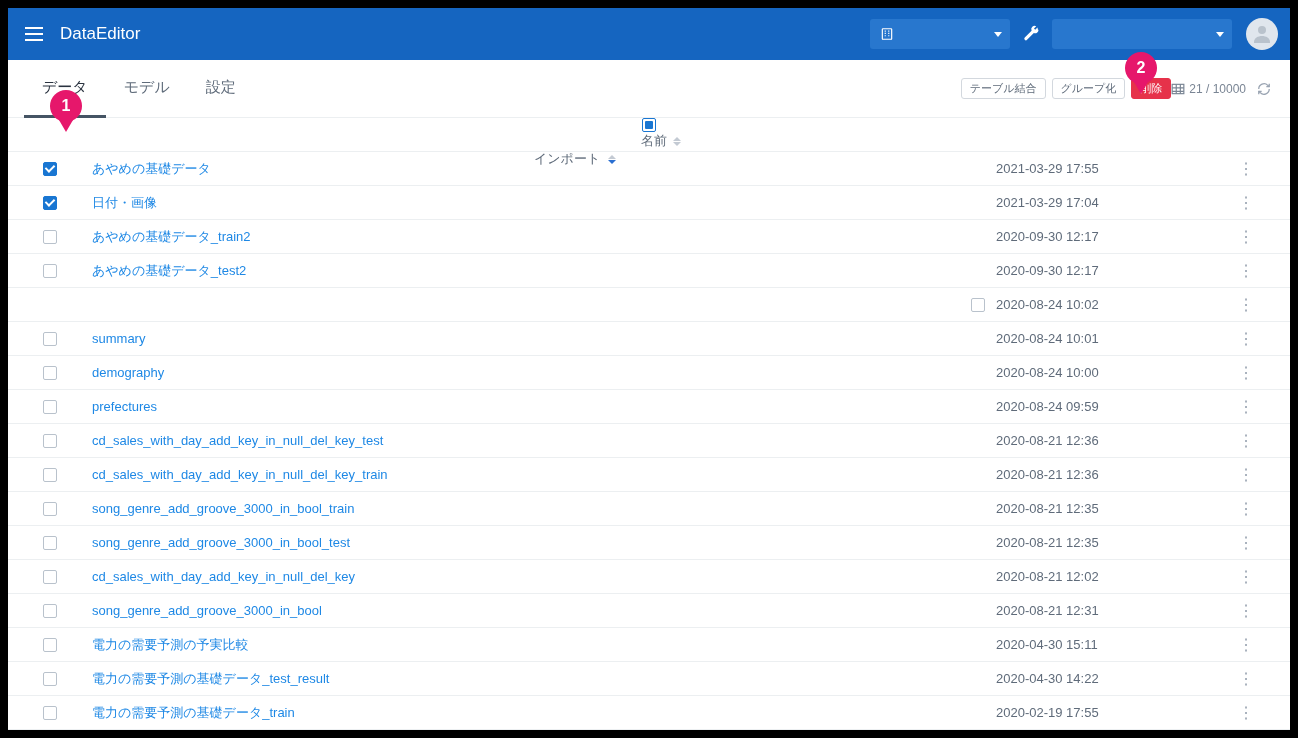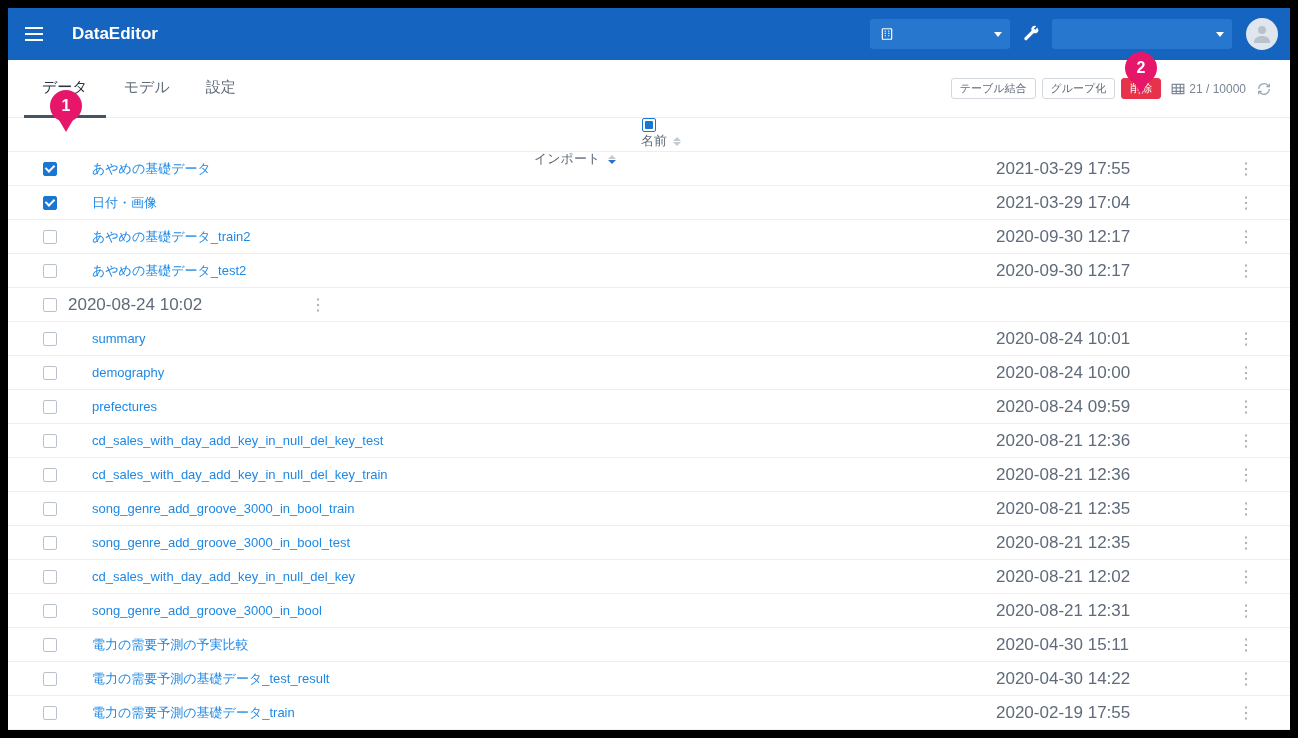--- a/index.html
+++ b/index.html
@@ -35,23 +35,23 @@
   }
   .hamburger {
     width: 28px; height: 28px;
     display: flex; flex-direction: column; justify-content: center; align-items: center;
     gap: 4px; cursor: pointer;
   }
   .hamburger span {
     display: block; width: 18px; height: 2px; background: #fff;
   }
   .app-title {
-    margin-left: 24px;
+    margin-left: 12px;
     font-size: 17px;
-    font-weight: 700;
+    font-weight: 400;
   }
   .bar-spacer { flex: 1; }
   .dropdown {
     height: 30px; width: 140px;
     background: #2877ce;
     border-radius: 3px;
     display: flex; align-items: center;
     padding: 0 8px 0 10px;
     cursor: pointer;
     margin-left: 6px;
@@ -122,21 +122,20 @@
   .tbtn.danger {
     background: #e6324a;
     border-color: #e6324a;
     color: #fff;
   }
   .counter {
     display: inline-flex;
     align-items: center;
     color: #7a8594;
     font-size: 12px;
-    margin-left: 10px;
   }
   .counter .grid-ic { margin-right: 4px; display:inline-flex; }
   .refresh {
     width: 20px; height: 20px;
     margin-left: 8px;
     display: inline-flex; align-items:center; justify-content:center;
     cursor: pointer;
     color: #9aa4b2;
   }
 
@@ -169,27 +168,28 @@
   .sort-caret.active-desc .down { border-top-color: #2a6fd1; }
 
   .tbody { }
   .row {
     display: flex;
     align-items: center;
     height: 34px;
     padding: 0 24px;
     font-size: 13px;
     border-bottom: 1px solid #eceff1;
+    justify-content: flex-end;
   }
   .row .col-name a {
     color: #1e88e5;
     text-decoration: none;
     cursor: pointer;
   }
-  .row .col-date { color: #5f6b7a; font-size: 17px; }
+  .row .col-date { color: #5f6b7a; font-size: 13px; }
   .row .col-menu { color: #9aa4b2; cursor: pointer; }
 
   
   .cb {
     width: 14px; height: 14px;
     border: 1.5px solid #b9c2cc;
     border-radius: 2px;
     background: #fff;
     display: inline-flex; align-items:center; justify-content:center;
     cursor: pointer;

